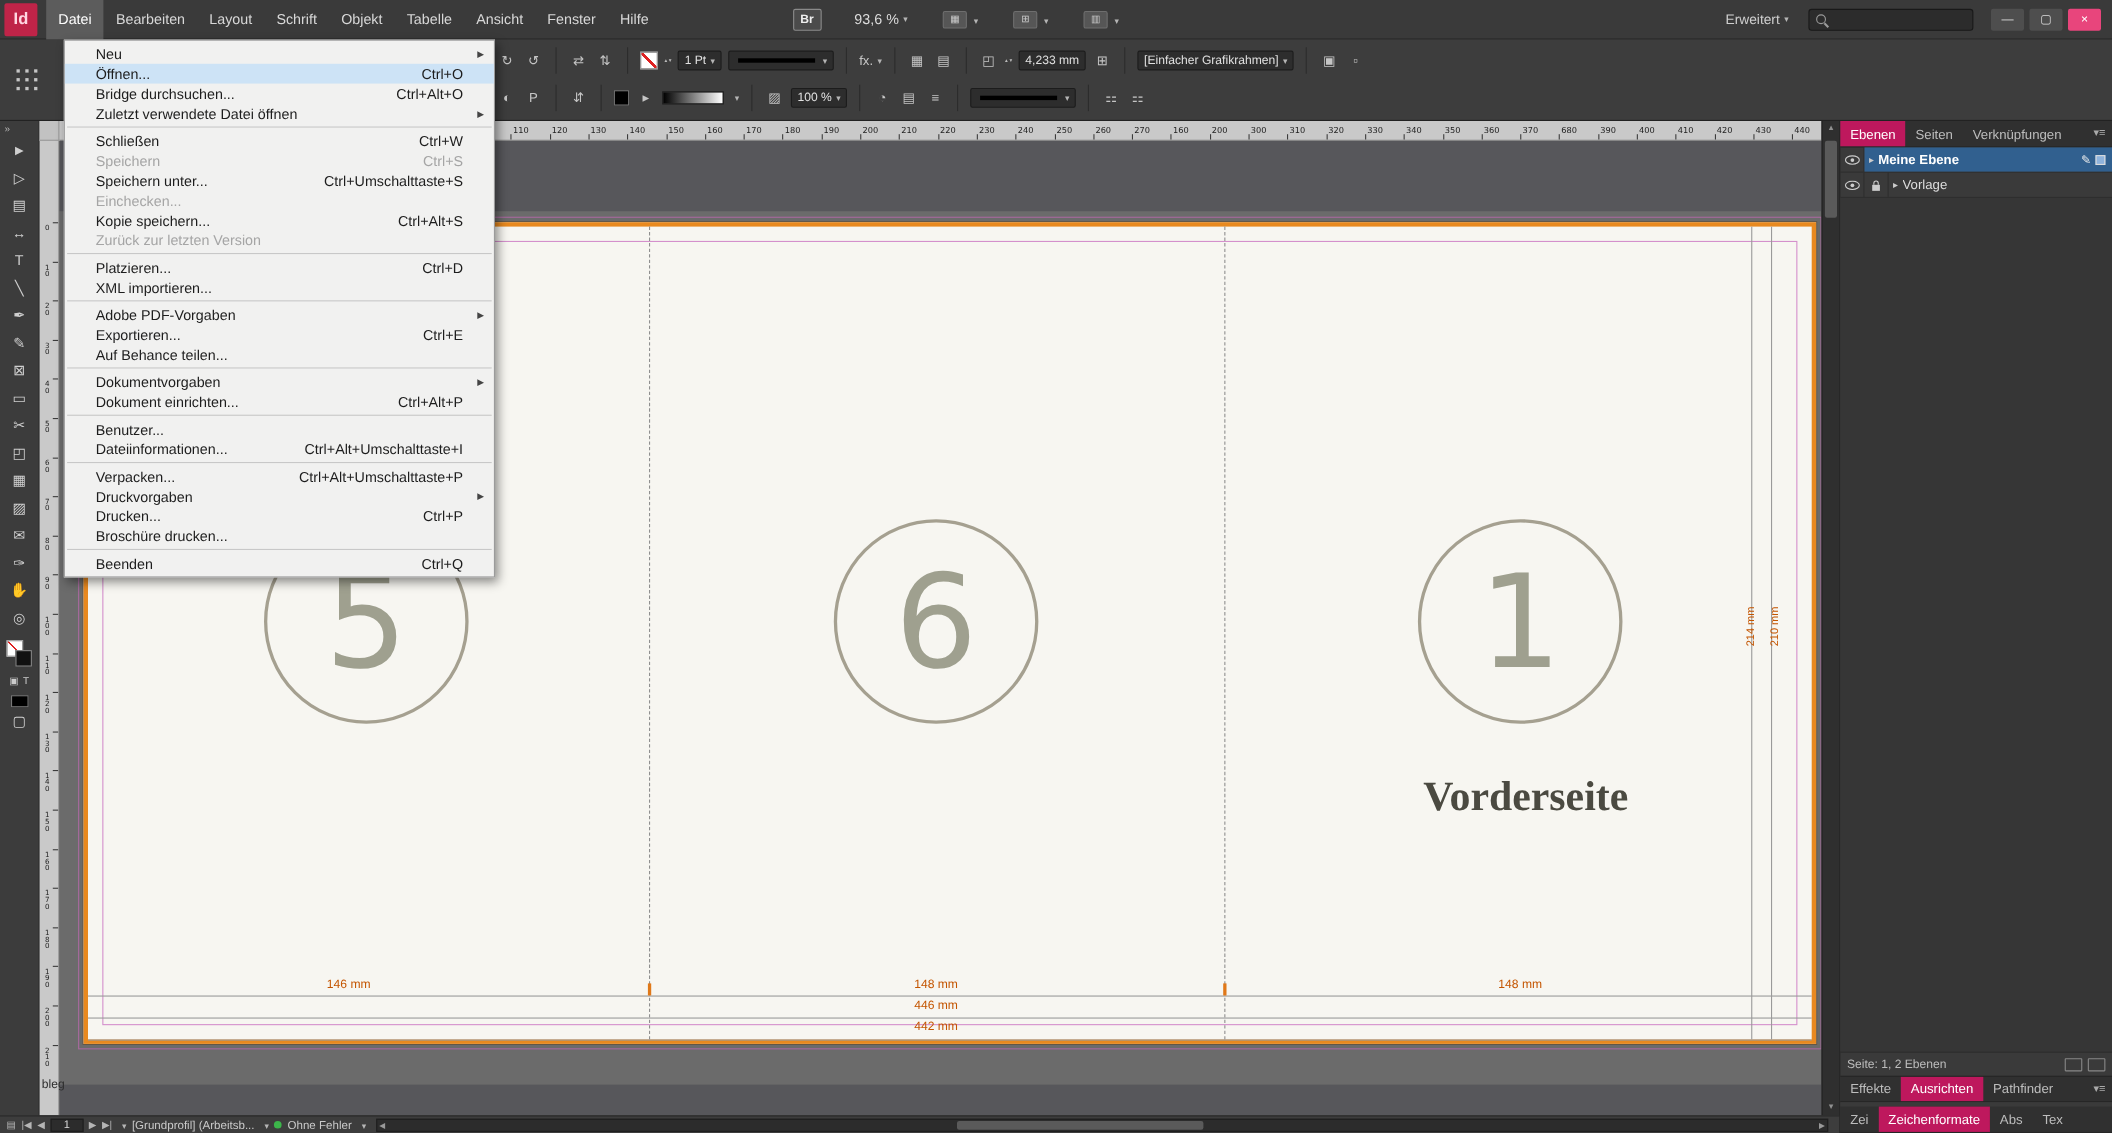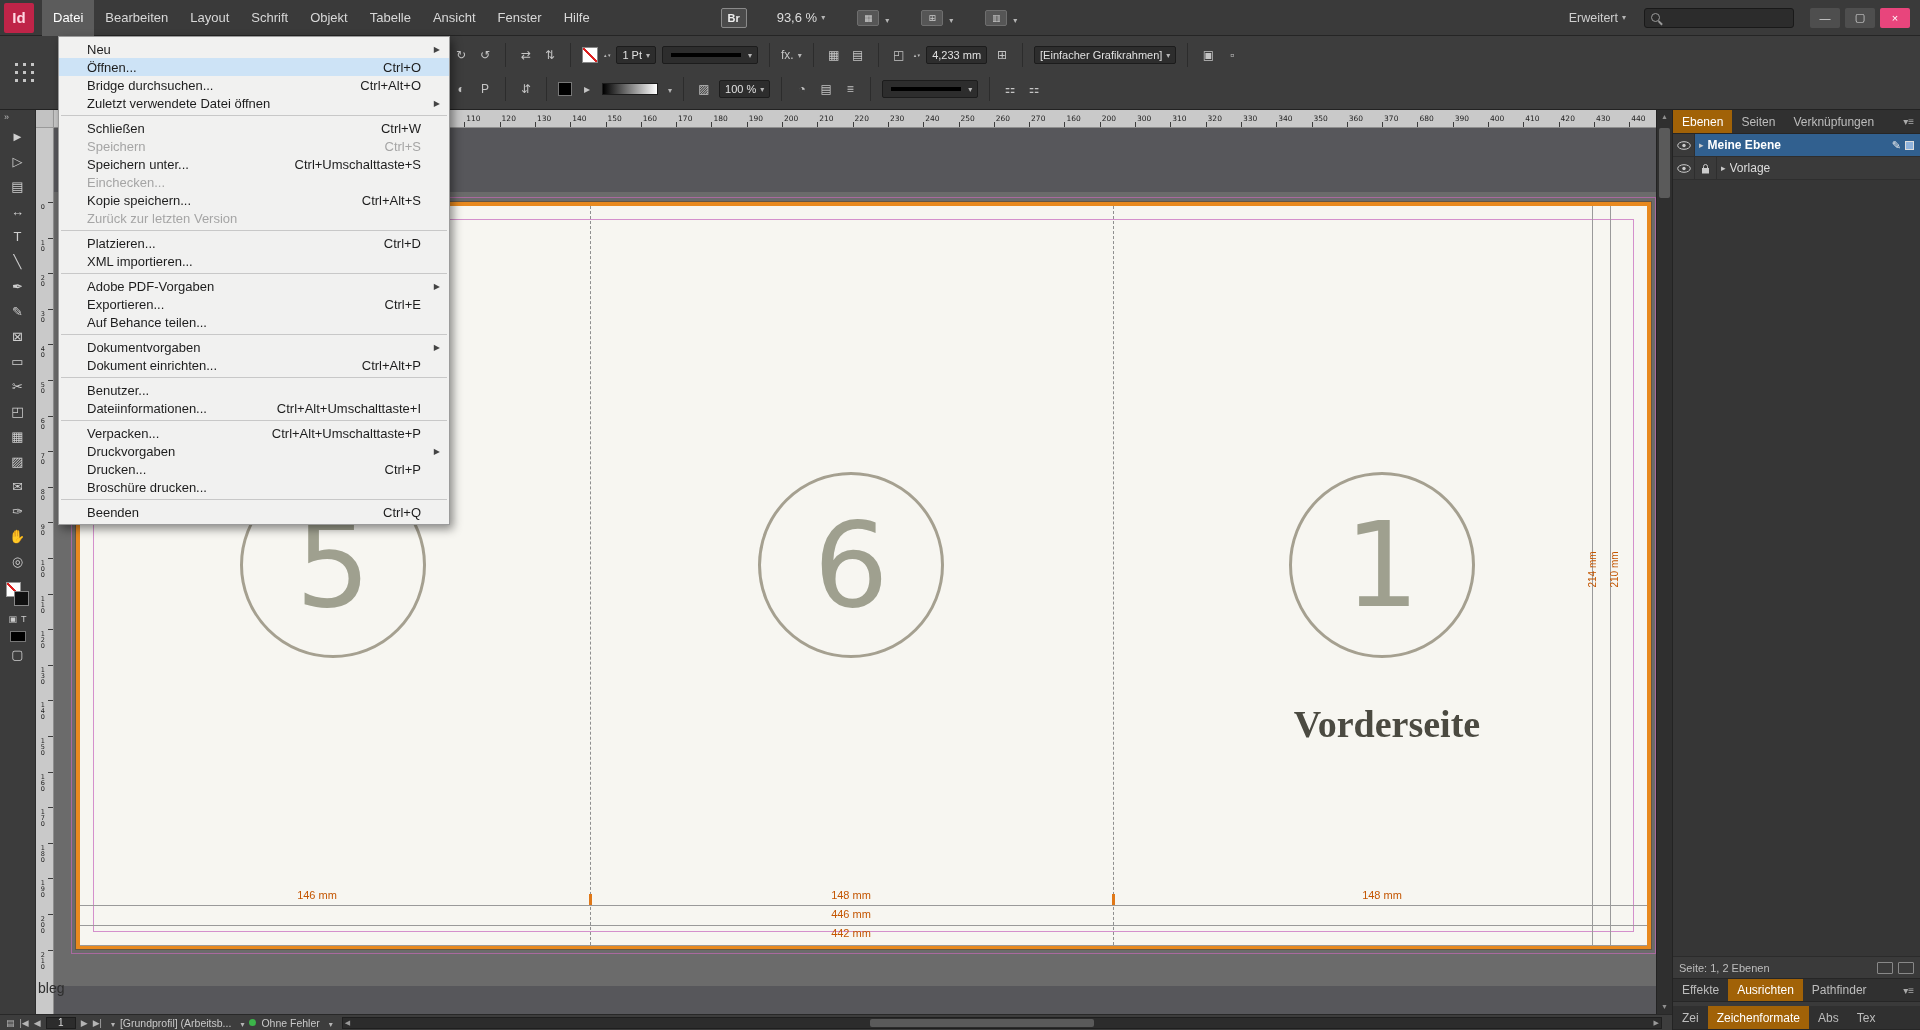--- a/index.html
+++ b/index.html
@@ -71,33 +71,33 @@
 .marginline{position:absolute;inset:13px;border:1px solid #d490cc;pointer-events:none}
 .fold{position:absolute;top:0;bottom:0;width:0;border-left:1px dashed #8f8f8f}
 .circle{position:absolute;width:186px;height:186px;border:3px solid #a5a090;border-radius:50%;display:flex;align-items:center;justify-content:center}
 .circle span{font-size:118px;color:#9fa08f;font-family:"DejaVu Sans",sans-serif}
 .caption{position:absolute;width:310px;text-align:center;font-family:"Liberation Serif","DejaVu Serif",serif;font-weight:bold;font-size:38px;color:#4b4a41}
 .dim{position:absolute;width:120px;text-align:center;font-size:11px;color:#c45500;z-index:2}
 .dimline{position:absolute;left:0;right:0;height:1px;background:#9a9a9a}
 .dimtick{position:absolute;width:3px;height:11px;background:#e07818;z-index:2}
 .vguid{position:absolute;top:0;bottom:0;width:1px;background:#9a9a9a}
 .vdim{position:absolute;width:60px;text-align:center;font-size:10px;color:#c45500;transform:rotate(-90deg);z-index:2}
-.bleg{position:absolute;left:38px;top:980px;font-size:14px;color:#2e2e2e;z-index:4}
+.bleg{position:absolute;left:38px;top:980px;font-size:11px;color:#2e2e2e;z-index:4}
 
 
 #vscroll{position:absolute;left:1656px;top:110px;width:16px;height:904px;background:#2f2f2f;border-left:1px solid #232323}
 .vsarrow{position:absolute;left:0;right:0;height:14px;color:#909090;font-size:7px;text-align:center;line-height:14px}
 .vsarrow.up{top:0}.vsarrow.dn{bottom:0}
 .vsthumb{position:absolute;left:2px;right:2px;top:18px;height:70px;background:#5a5a5a;border-radius:2px}
 
 
 #dock{position:absolute;left:1672px;top:110px;width:248px;height:920px;background:#3a3a3a;border-left:1px solid #232323;display:flex;flex-direction:column}
 .docktabs{height:24px;background:#303030;display:flex;align-items:stretch;border-bottom:1px solid #262626;flex:none}
 .dtab{display:flex;align-items:center;padding:0 9px;font-size:12px;color:#bdbdbd;white-space:nowrap}
-.dtab.active{background:#a16207;color:#fff}
+.dtab.active{background:#be185d;color:#fff}
 .pmenu{margin-left:auto;display:flex;align-items:center;padding:0 6px;color:#aaa;font-size:10px}
 .lrow{height:23px;display:flex;align-items:stretch;border-bottom:1px solid #2e2e2e;font-size:12px;color:#ddd;flex:none}
 .lcell{width:22px;display:flex;align-items:center;justify-content:center;border-right:1px solid #2e2e2e;flex:none}
 .lmain{flex:1;display:flex;align-items:center;gap:4px;padding:0 4px;min-width:0}
 .lrow.sel .lmain{background:#31608f;color:#fff}
 .tri{font-size:9px;color:#ccc}
 .lname{white-space:nowrap;overflow:hidden}
 .lrow.sel .lname{font-weight:bold}
 .lpen{margin-left:auto;font-size:11px;color:#eee}
 .lsq{width:9px;height:9px;background:#8fb3dc;border:1px solid #ddd;margin-right:2px;flex:none}

